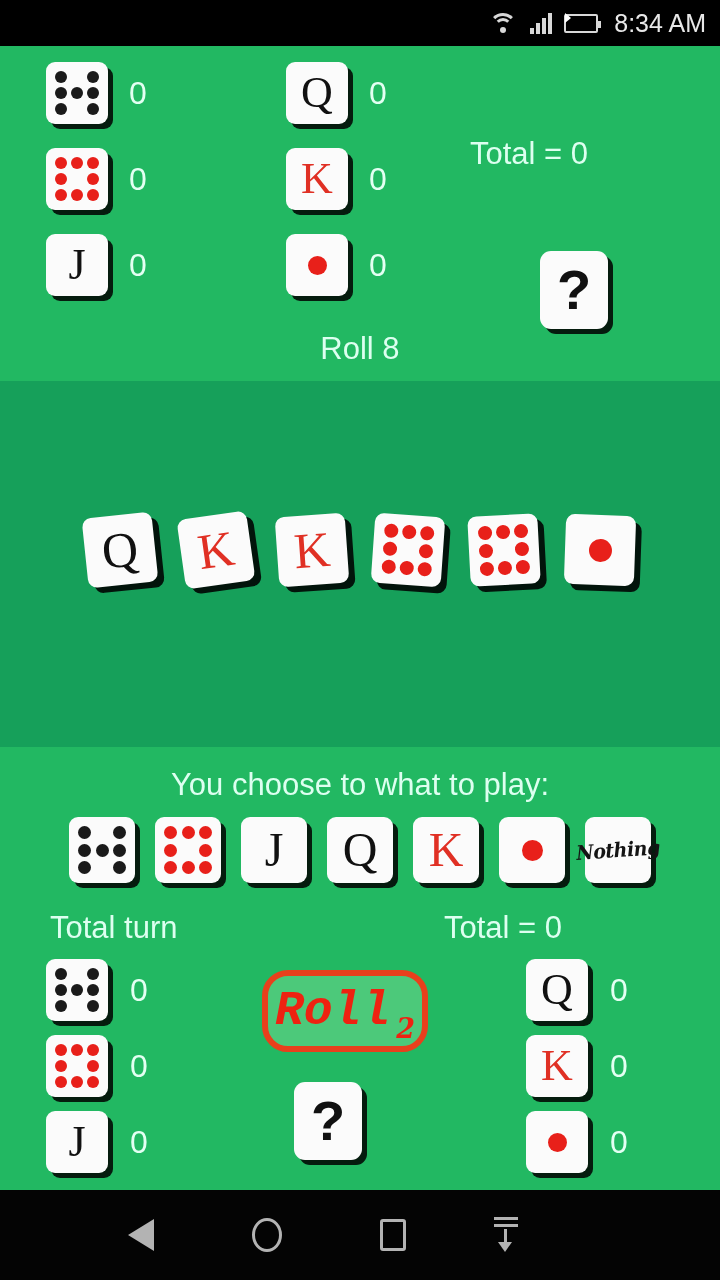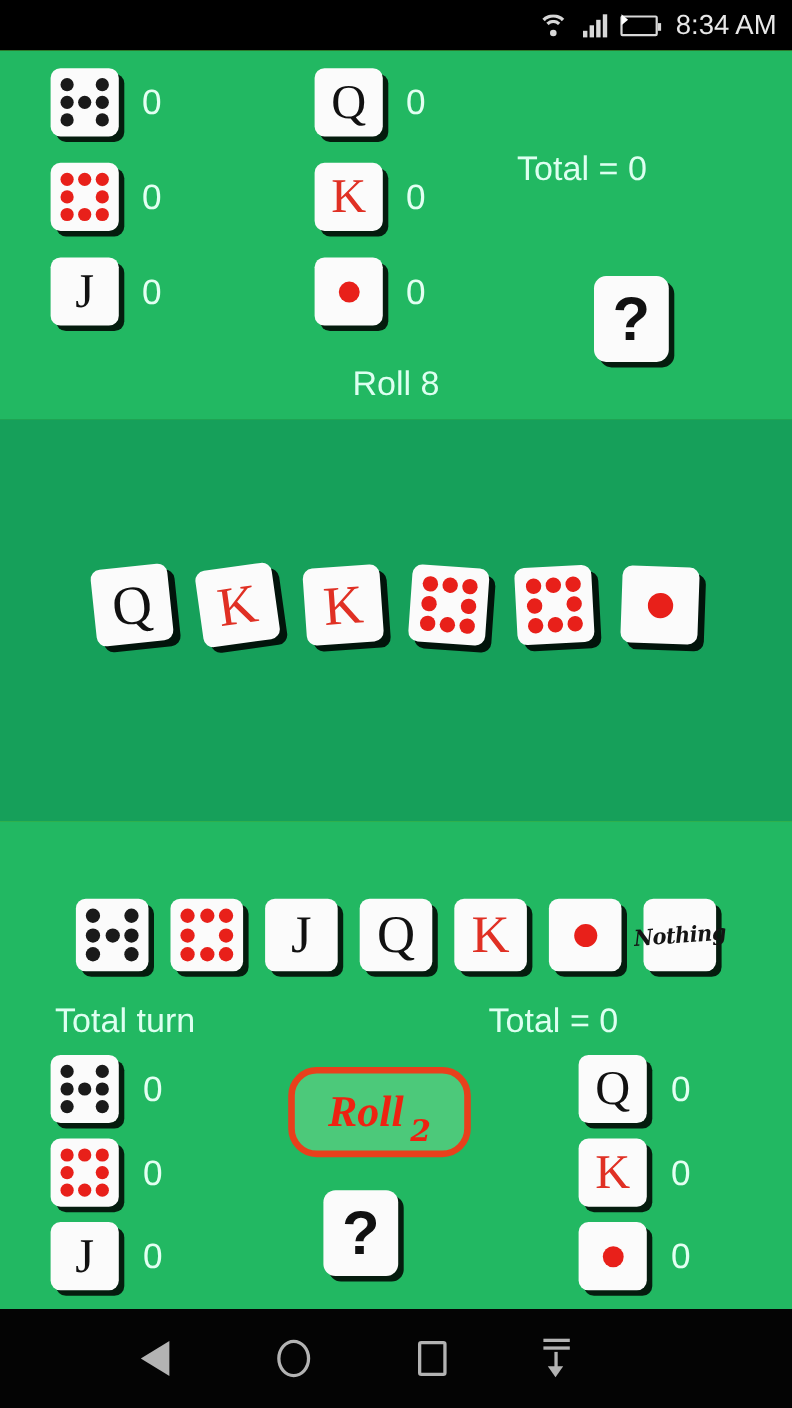--- a/index.html
+++ b/index.html
@@ -9,21 +9,21 @@
     height: 1280px;
     background: #000;
     font-family: "Liberation Sans", sans-serif;
     overflow: hidden;
   }
 
   #screen {
     position: relative;
     width: 720px;
     height: 905px;
-    background: #84cc16;
+    background: #5eead4;
   }
 
   
   #statusbar {
     position: absolute;
     left: 0; top: 0;
     width: 720px; height: 46px;
     background: #000;
     display: flex;
     align-items: center;
@@ -270,24 +270,24 @@
     border: 6px solid #e8401c;
     border-radius: 26px;
     background: #4cc97a;
     display: flex;
     align-items: center;
     justify-content: center;
     gap: 6px;
     cursor: pointer;
   }
   #roll-btn .rb-main {
-    font-family: Liberation Serif, serif;
+    font-family: Liberation Mono, monospace;
     font-style: italic;
     font-weight: bold;
-    font-size: 40px;
+    font-size: 48px;
     color: #ee2211;
     line-height: 1;
   }
   #roll-btn .rb-num {
     font-family: "DejaVu Serif", serif;
     font-style: italic;
     font-weight: bold;
     font-size: 27px;
     color: #ee2211;
     line-height: 1;
@@ -501,20 +501,21 @@
       </div>
 
       <div class="tile t70" style="transform:rotate(2deg)">
         <span class="face-single-pip"></span>
       </div>
     </div>
   </div>
 
   <div id="panel-bot">
 
+    <div class="gtext" id="choose-label">You choose to what to play:</div>
 
     <div id="choose-row">
 
       <div class="tile t66">
         <div class="face-pips">
           <span class="pip black"></span>
             <span class="pip empty"></span>
             <span class="pip black"></span>
           <span class="pip black"></span>
             <span class="pip black"></span>

